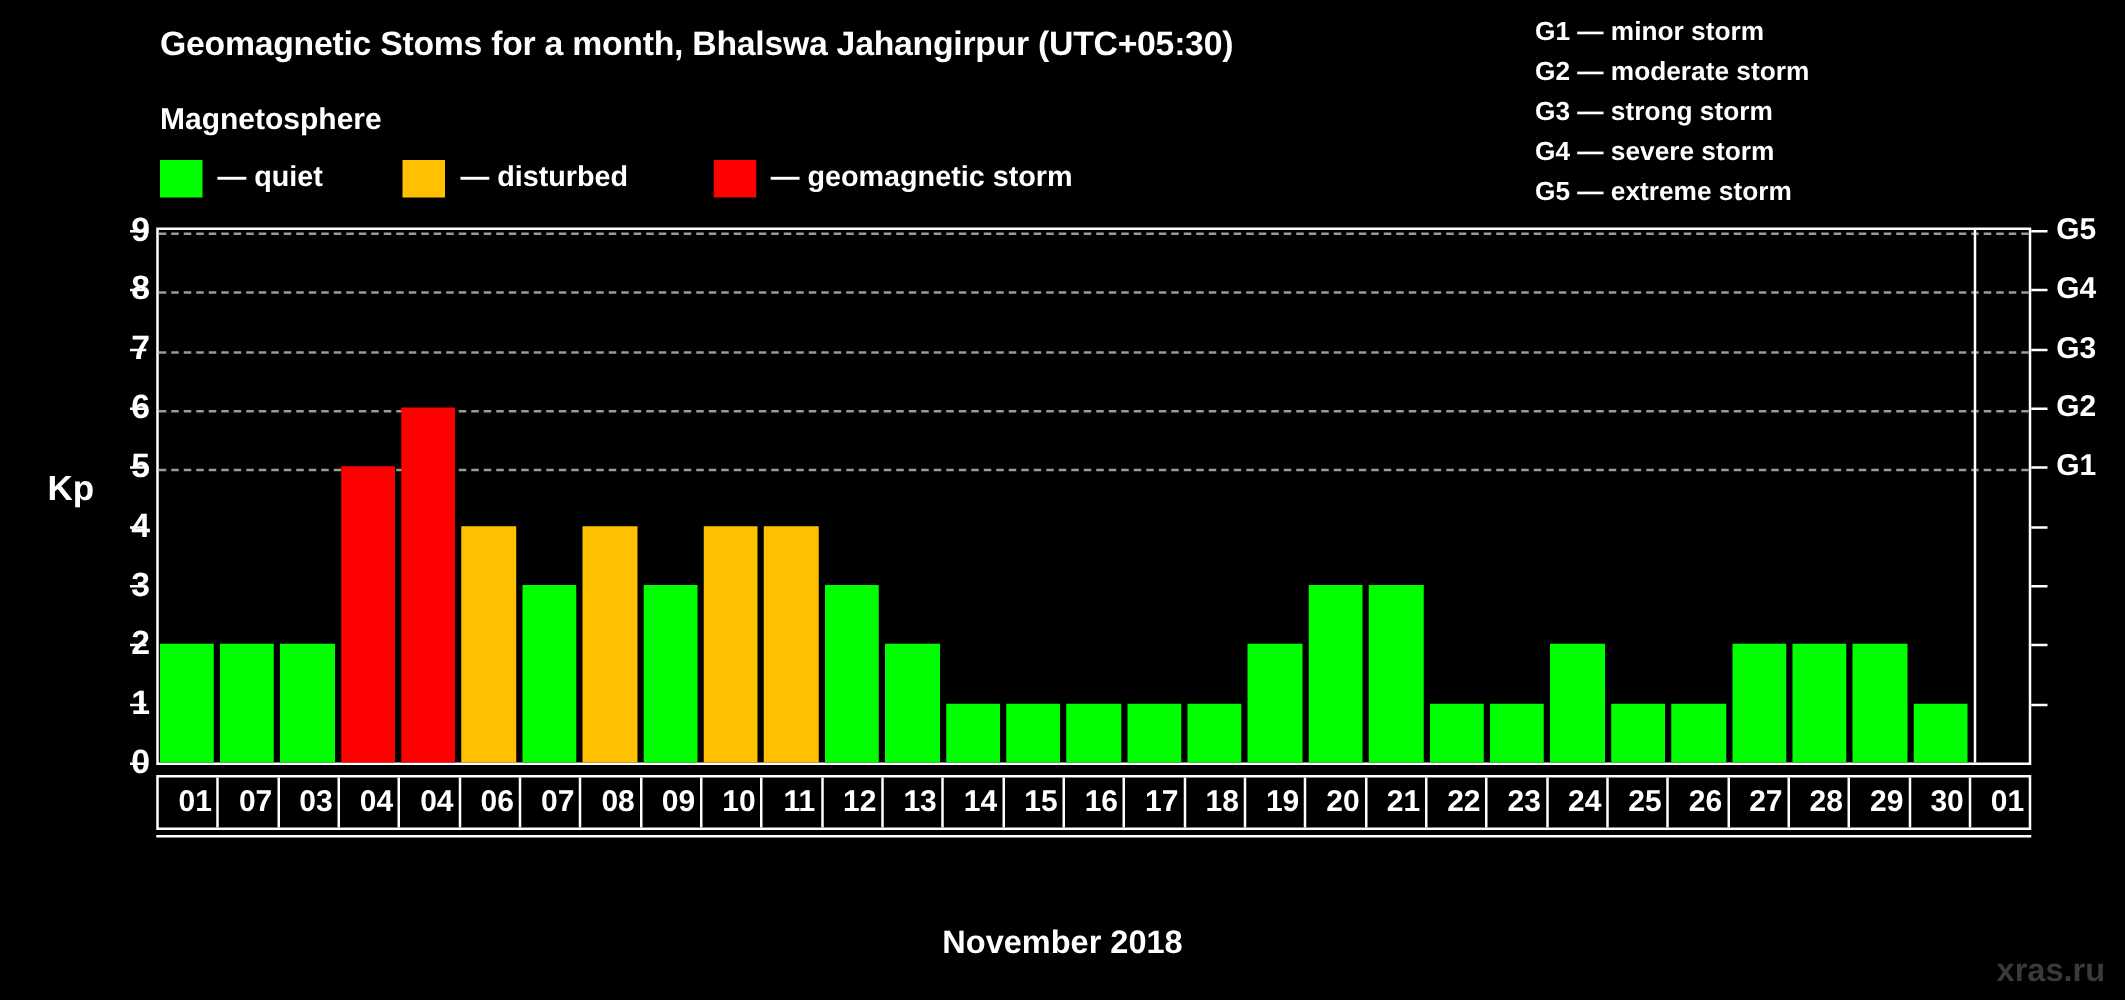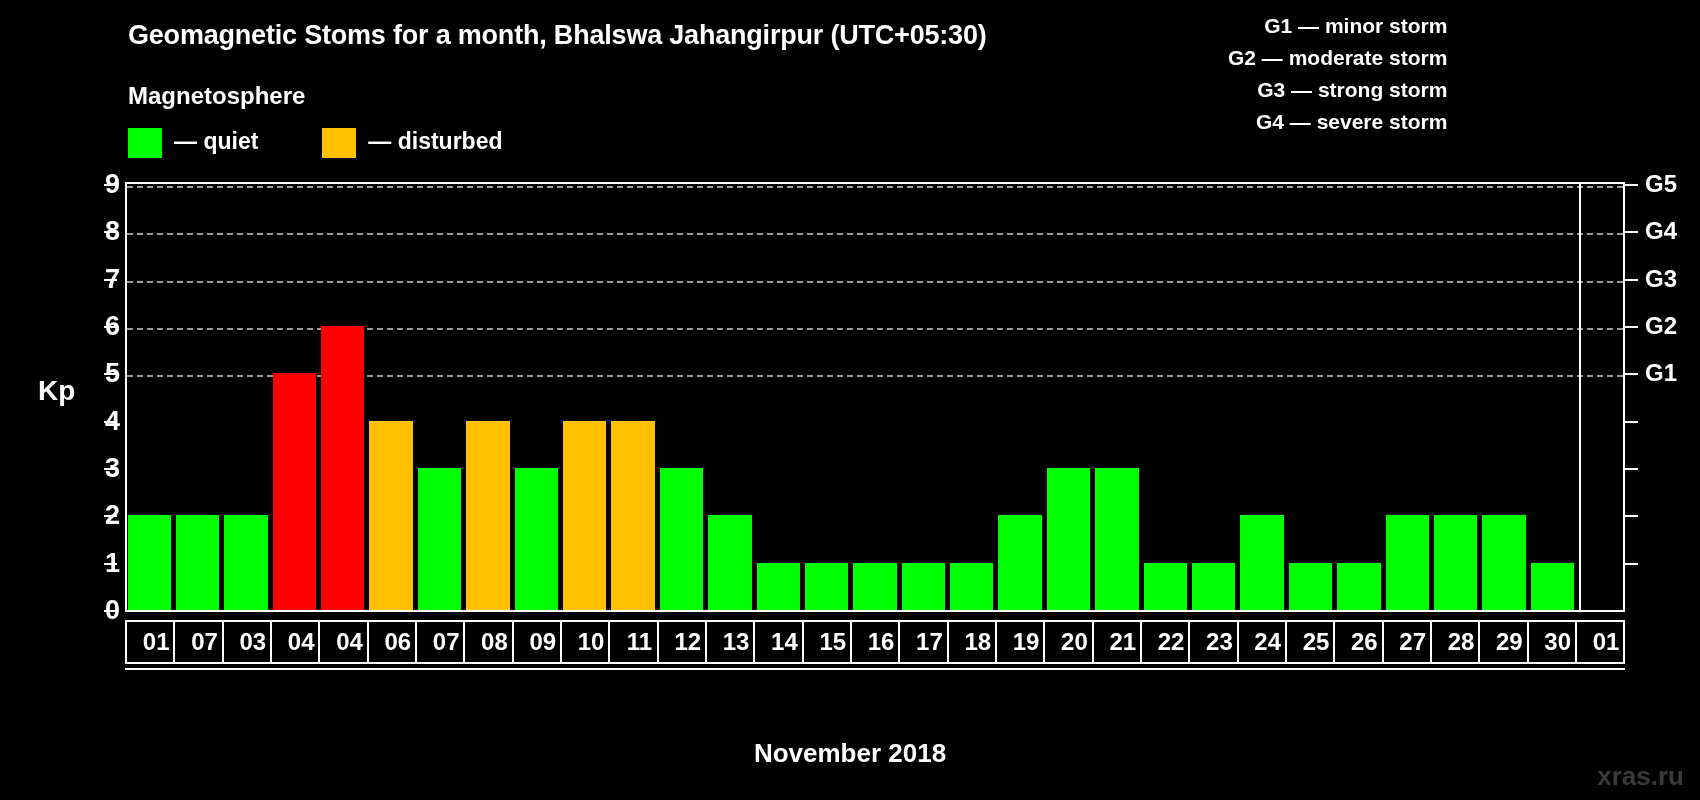--- a/index.html
+++ b/index.html
@@ -27,21 +27,20 @@
     white-space: nowrap;
   }
 
   #gscale-legend {
     position: absolute;
     left: 1228px;
     top: 10px;
     font-size: 21px;
     font-weight: bold;
     line-height: 32px;
-    text-align: right;
   }
   #gscale-legend .g-row {
     white-space: nowrap;
   }
 
   #magnetosphere-title {
     position: absolute;
     left: 128px;
     top: 82px;
     font-size: 24px;
@@ -231,35 +230,40 @@
 </head>
 <body>
 
 <div id="chart-title">Geomagnetic Stoms for a month, Bhalswa Jahangirpur (UTC+05:30)</div>
 
 <div id="gscale-legend">
   <div class="g-row">G1 — minor storm</div>
   <div class="g-row">G2 — moderate storm</div>
   <div class="g-row">G3 — strong storm</div>
   <div class="g-row">G4 — severe storm</div>
+  <div class="g-row">G5 — extreme storm</div>
 </div>
 
 <div id="magnetosphere-title">Magnetosphere</div>
 
 <div id="magnetosphere-legend">
   <div class="legend-item">
     <span class="swatch" id="swatch-quiet" style="background: rgb(0, 255, 0);"></span>
     <span class="legend-label">— quiet</span>
   </div>
   <span class="legend-gap-a"></span>
   <div class="legend-item">
     <span class="swatch" id="swatch-disturbed" style="background: rgb(255, 192, 0);"></span>
     <span class="legend-label">— disturbed</span>
   </div>
   <span class="legend-gap-b"></span>
+  <div class="legend-item">
+    <span class="swatch" id="swatch-storm" style="background: rgb(255, 0, 0);"></span>
+    <span class="legend-label">— geomagnetic storm</span>
+  </div>
 </div>
 
 <div id="y-axis-label">Kp</div>
 <div id="y-ticks">
     <div class="y-tick-mark" style="top: 428px;"></div>
     <div class="y-tick-label" style="top: 428px;">0</div>
     <div class="y-tick-mark" style="top: 380.667px;"></div>
     <div class="y-tick-label" style="top: 380.667px;">1</div>
     <div class="y-tick-mark" style="top: 333.333px;"></div>
     <div class="y-tick-label" style="top: 333.333px;">2</div>

